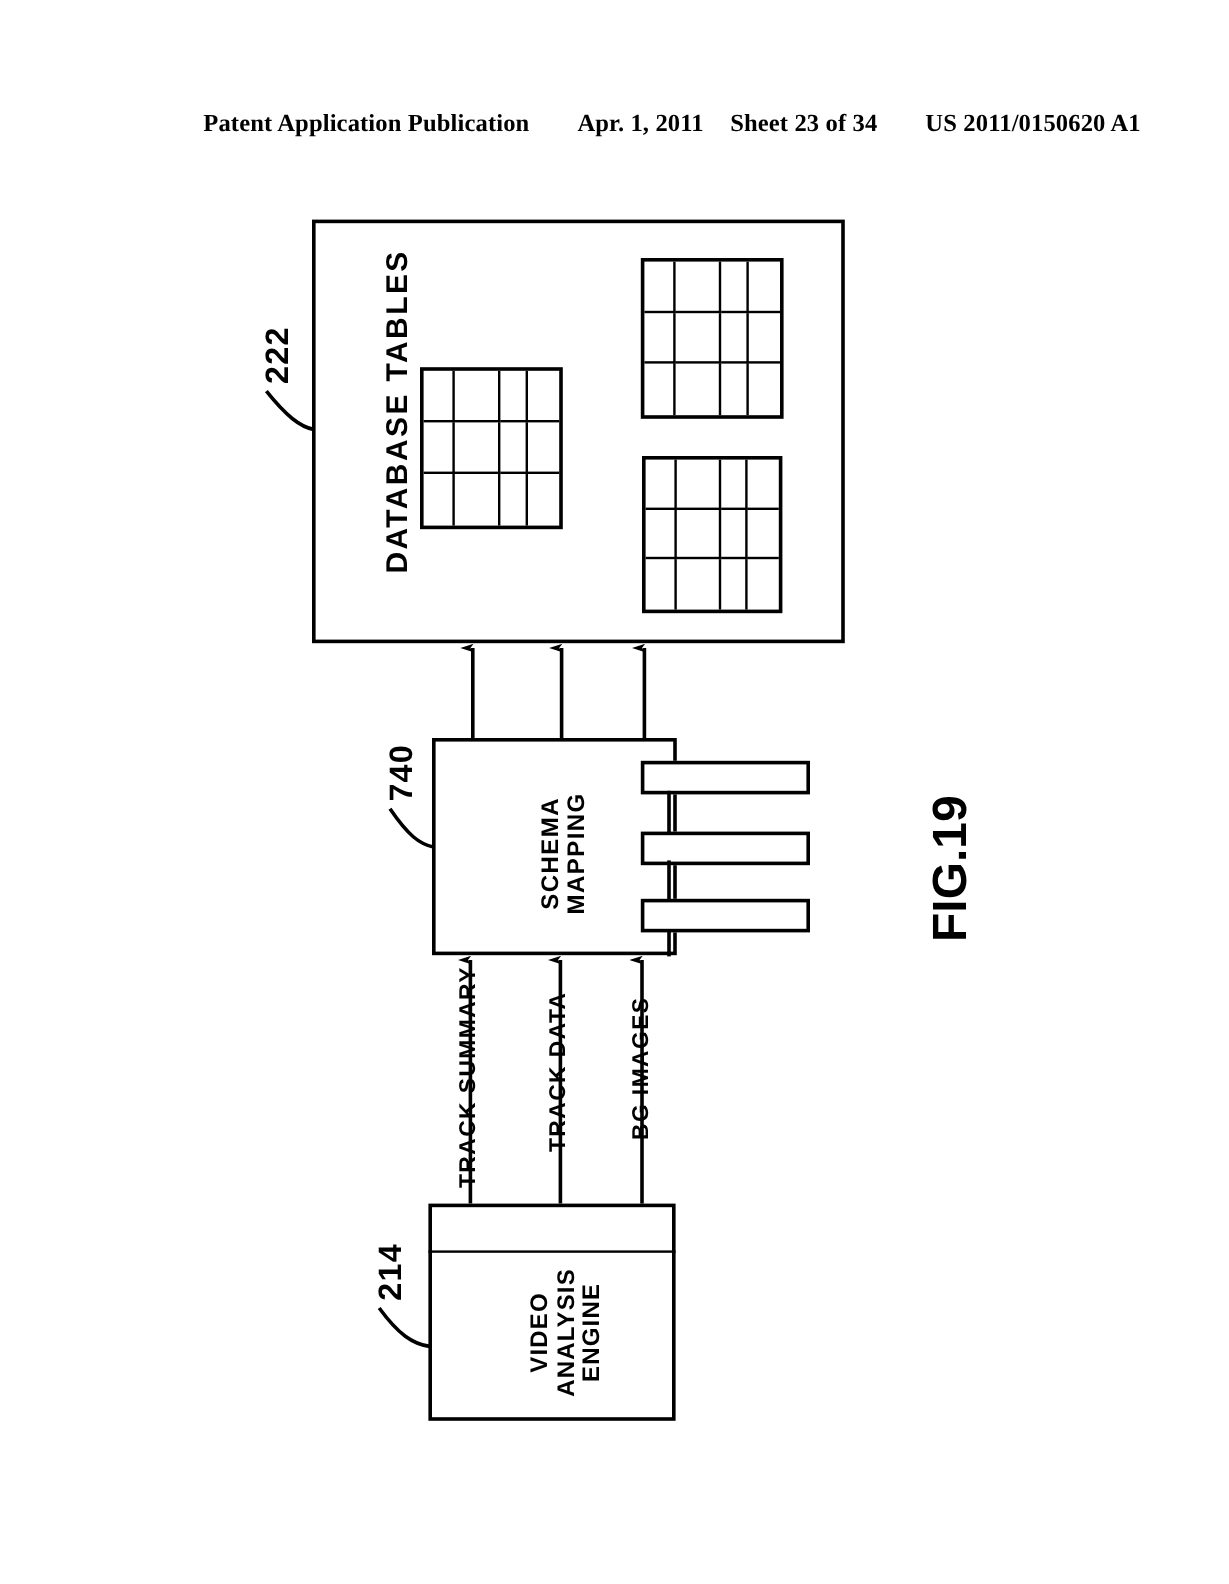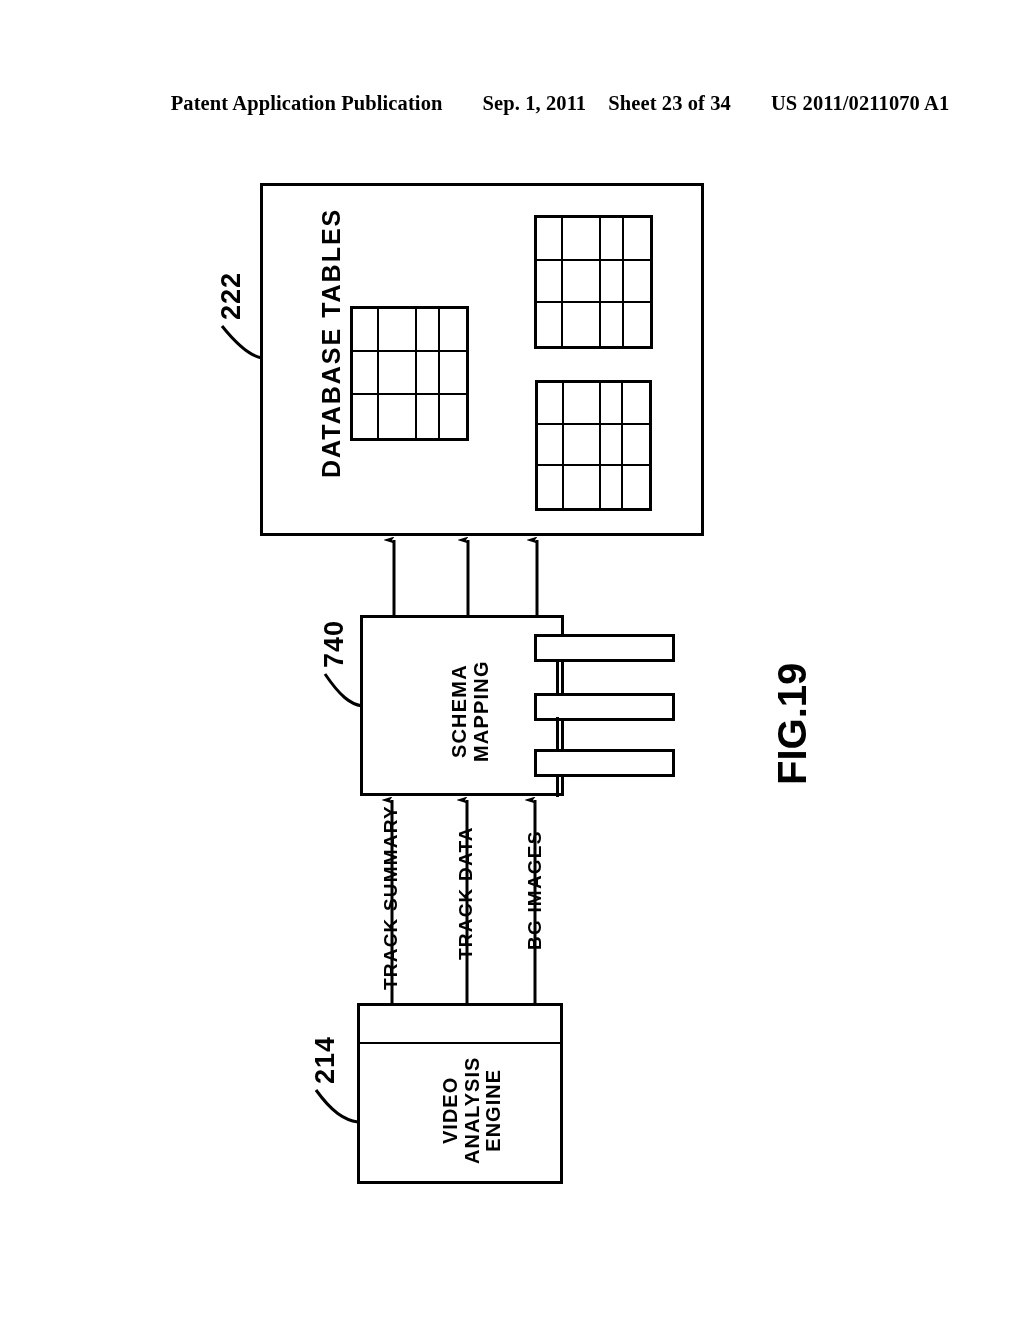--- a/index.html
+++ b/index.html
@@ -215,25 +215,25 @@
     height: 1320px;
     pointer-events: none;
   }
 </style>
 </head>
 <body>
 
 <div class="pub-header">
   <span class="seg">Patent Application Publication</span>
   <span class="sp-wide"></span>
-  <span class="seg">Sep. 1, 2011</span>
+  <span class="seg">Apr. 1, 2011</span>
   <span class="sp-mid"></span>
   <span class="seg">Sheet 23 of 34</span>
   <span class="sp-wide"></span>
-  <span class="seg">US 2011/0211070 A1</span>
+  <span class="seg">US 2011/0150620 A1</span>
 </div>
 
 <div class="figure">
 
   <div class="box db-box">
 
     <div class="tbl tbl-a">
       <div class="cell"></div>
       <div class="cell"></div>
       <div class="cell"></div>

